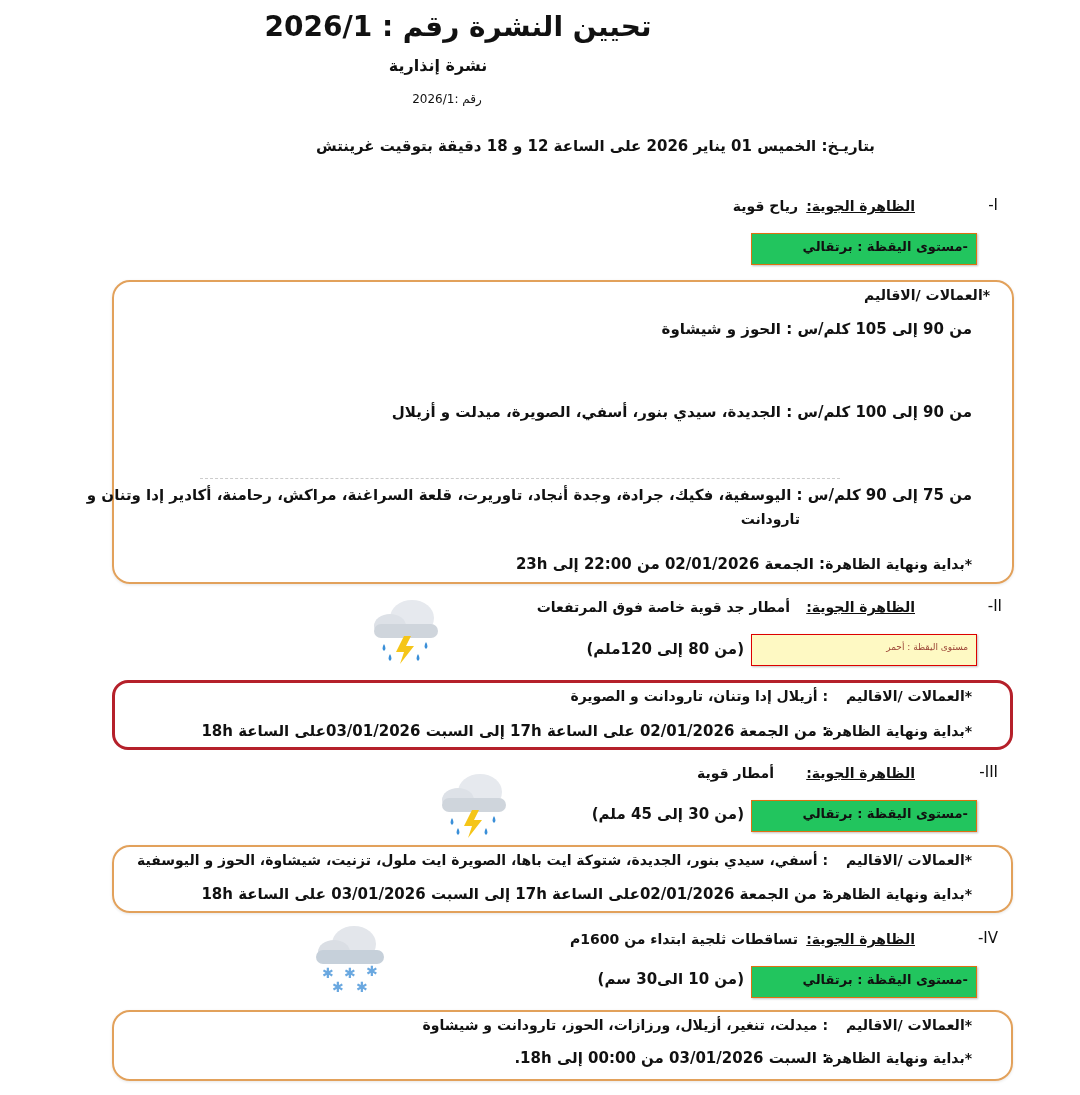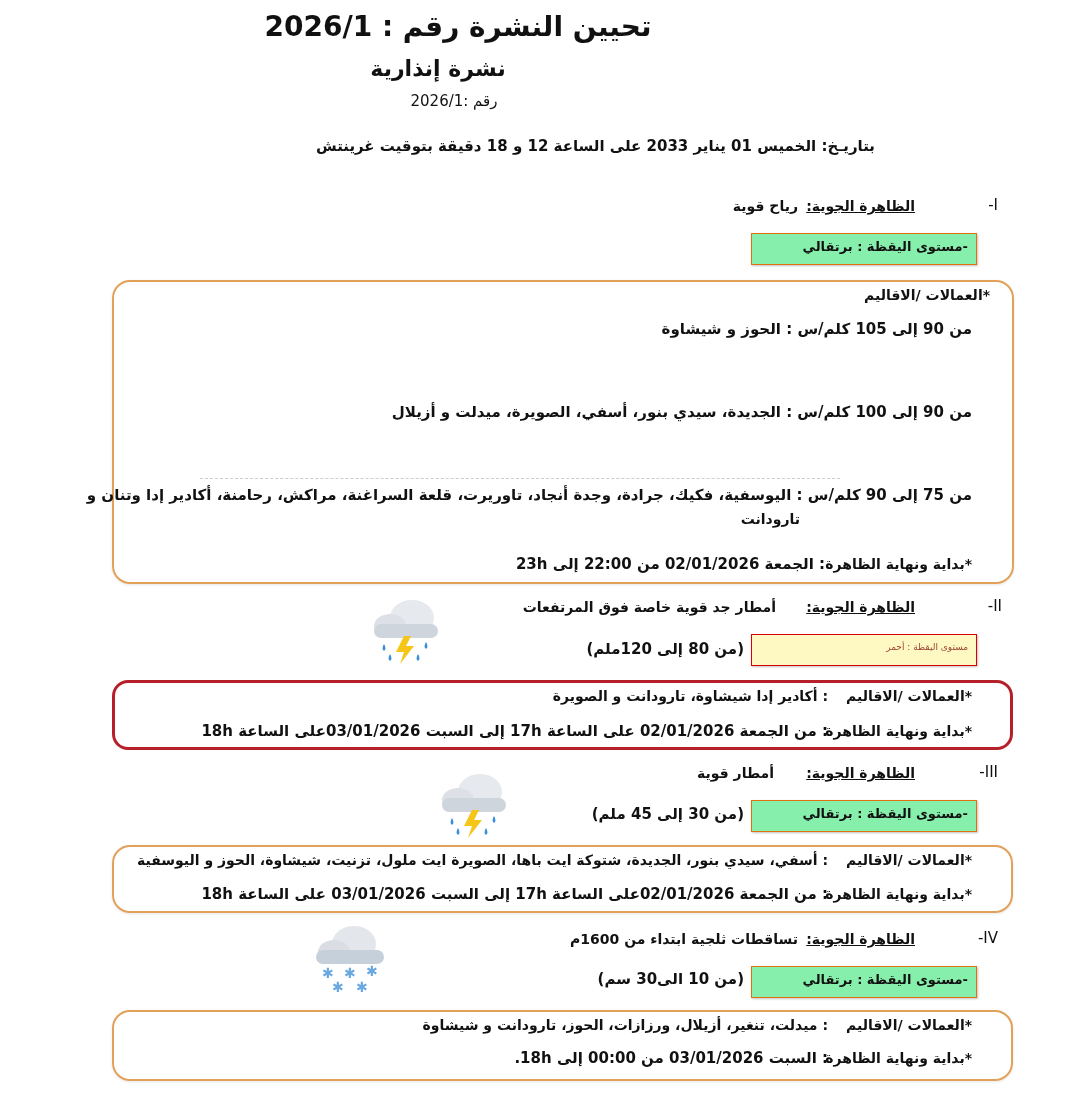--- a/index.html
+++ b/index.html
@@ -1,84 +1,84 @@
 <!DOCTYPE html>
 <html><head>
 <meta charset="utf-8">
 <style>
   html, body { margin:0; padding:0; background:#ffffff; }
   body { width:1080px; height:1095px; position:relative; overflow:hidden;
          font-family:"DejaVu Sans", sans-serif; color:#111; }
   .abs { position:absolute; }
   .rtl { direction:rtl; unicode-bidi:plaintext; white-space:nowrap; }
   .title { font-size:28px; font-weight:bold; text-align:center; width:916px; left:0; }
-  .sub { font-size:22px; font-weight:bold; text-align:center; width:876px; left:0; }
-  .num { font-size:15px; text-align:center; width:892px; left:8px; }
+  .sub { font-size:16px; font-weight:bold; text-align:center; width:876px; left:0; }
+  .num { font-size:12px; text-align:center; width:892px; left:1px; }
   .date { font-size:15px; font-weight:bold; }
   .txt { font-size:14px; font-weight:bold; }
   .txt-big { font-size:15px; font-weight:bold; }
   .ul { text-decoration:underline; }
   .roman { font-size:15px; }
-  .badge { background:#86efac; border:1px solid #e07010; box-shadow:1px 1px 2px rgba(0,0,0,0.25); }
+  .badge { background:#22c55e; border:1px solid #e07010; box-shadow:1px 1px 2px rgba(0,0,0,0.25); }
   .badge-red { background:#fef9c3; border:1px solid #d00; }
   .badge span { position:absolute; right:8px; top:5px; font-size:13px; font-weight:bold; direction:rtl; white-space:nowrap; }
   .badge-red span { font-size:9px; font-weight:normal; color:#700; top:7px; opacity:.75; }
   .box { border:2px solid #e2a15b; border-radius:18px; box-shadow: 0 1px 3px rgba(0,0,0,0.1); }
   .box-red { border:3px solid #b5202a; border-radius:16px; }
   .dash { border-top:1px dashed #ccc; }
   .icon { position:absolute; }
 </style>
 </head>
 <body>
 
 <div class="abs title rtl" style="top:10px;">تحيين النشرة رقم : 2026/1</div>
 <div class="abs sub rtl" style="top:56px;">نشرة إنذارية</div>
 <div class="abs num rtl" style="top:92px;">رقم :2026/1</div>
-<div class="abs date rtl" style="top:137px; right:205px;">بتاريـخ: الخميس 01 يناير 2033 على الساعة 12 و 18 دقيقة بتوقيت غرينتش</div>
+<div class="abs date rtl" style="top:137px; right:205px;">بتاريـخ: الخميس 01 يناير 2026 على الساعة 12 و 18 دقيقة بتوقيت غرينتش</div>
 
 <div class="abs roman" style="top:196px; right:82px;">-I</div>
 <div class="abs txt ul rtl" style="top:198px; right:165px;">الظاهرة الجوية:</div>
 <div class="abs txt rtl" style="top:198px; right:282px;">رياح قوية</div>
 <div class="abs badge" style="top:233px; right:103px; width:224px; height:30px;">
   <span>-مستوى اليقظة : برتقالي</span>
 </div>
 
 <div class="abs box" style="top:280px; left:112px; width:898px; height:300px;"></div>
 <div class="abs txt rtl" style="top:287px; right:90px;">*العمالات /الاقاليم</div>
 <div class="abs txt-big rtl" style="top:320px; right:108px;">من 90 إلى 105 كلم/س : الحوز و  شيشاوة</div>
 <div class="abs txt-big rtl" style="top:403px; right:108px;">من 90 إلى 100 كلم/س : الجديدة، سيدي بنور، أسفي، الصويرة، ميدلت و أزيلال</div>
 <div class="abs dash" style="top:478px; left:200px; width:640px;"></div>
 <div class="abs txt-big rtl" style="top:486px; right:108px;">من 75 إلى 90 كلم/س  : اليوسفية، فكيك، جرادة، وجدة أنجاد، تاوريرت، قلعة السراغنة، مراكش، رحامنة،  أكادير إدا وتنان و</div>
 <div class="abs txt rtl" style="top:511px; right:280px;">تارودانت</div>
 <div class="abs txt rtl" style="top:556px; right:108px;">*بداية ونهاية الظاهرة</div>
 <div class="abs txt-big rtl" style="top:555px; right:255px;">: الجمعة 02/01/2026 من 22:00 إلى 23h</div>
 
 <div class="abs roman" style="top:597px; right:78px;">-II</div>
 <div class="abs txt ul rtl" style="top:599px; right:165px;">الظاهرة الجوية:</div>
-<div class="abs txt rtl" style="top:599px; right:304px;">أمطار جد قوية خاصة فوق المرتفعات</div>
+<div class="abs txt rtl" style="top:599px; right:290px;">أمطار جد قوية خاصة فوق المرتفعات</div>
 <div class="abs badge badge-red" style="top:634px; right:103px; width:224px; height:30px;">
   <span>مستوى اليقظة : أحمر</span>
 </div>
 <div class="abs txt-big rtl" style="top:640px; right:336px;">(من 80 إلى 120ملم)</div>
 <div class="icon" style="top:596px; left:366px; width:80px; height:70px;">
   <svg width="80" height="70" viewBox="0 0 80 70">
     <ellipse cx="46" cy="22" rx="22" ry="18" fill="#e6e9ee"></ellipse>
     <ellipse cx="24" cy="30" rx="16" ry="12" fill="#dde1e7"></ellipse>
     <rect x="8" y="28" width="64" height="14" rx="7" fill="#cfd5dc"></rect>
     <polygon points="38,40 30,56 38,56 34,68 48,50 40,50 45,40" fill="#f5c518"></polygon>
     <path d="M18 48 q-3 5 0 7 q3 -2 0 -7z" fill="#3a8fd8"></path>
     <path d="M60 46 q-3 5 0 7 q3 -2 0 -7z" fill="#3a8fd8"></path>
     <path d="M24 58 q-3 5 0 7 q3 -2 0 -7z" fill="#3a8fd8"></path>
     <path d="M52 58 q-3 5 0 7 q3 -2 0 -7z" fill="#3a8fd8"></path>
   </svg>
 </div>
 
 <div class="abs box-red" style="top:680px; left:112px; width:895px; height:64px;"></div>
 <div class="abs txt rtl" style="top:688px; right:108px;">*العمالات /الاقاليم</div>
-<div class="abs txt rtl" style="top:688px; right:252px;">: أكادير إدا شيشاوة، تارودانت و الصويرة</div>
+<div class="abs txt rtl" style="top:688px; right:252px;">: أزيلال إدا وتنان، تارودانت و الصويرة</div>
 <div class="abs txt rtl" style="top:723px; right:108px;">*بداية ونهاية الظاهرة</div>
 <div class="abs txt-big rtl" style="top:722px; right:252px;">: من الجمعة 02/01/2026 على الساعة 17h إلى السبت 03/01/2026على الساعة 18h</div>
 
 <div class="abs roman" style="top:763px; right:82px;">-III</div>
 <div class="abs txt ul rtl" style="top:765px; right:165px;">الظاهرة الجوية:</div>
 <div class="abs txt rtl" style="top:765px; right:306px;">أمطار قوية</div>
 <div class="abs badge" style="top:800px; right:103px; width:224px; height:30px;">
   <span>-مستوى اليقظة : برتقالي</span>
 </div>
 <div class="abs txt-big rtl" style="top:805px; right:336px;">(من 30 إلى 45 ملم)</div>

